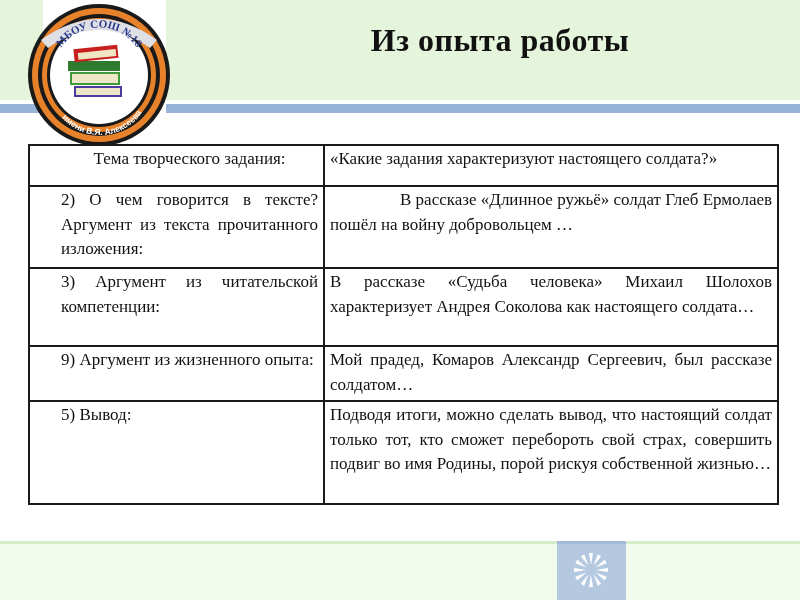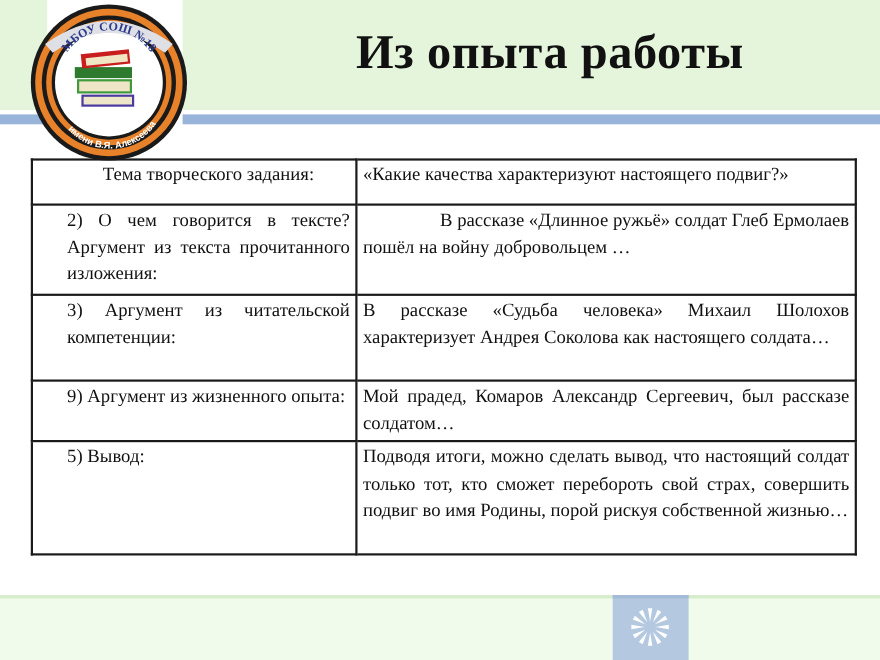--- a/index.html
+++ b/index.html
@@ -9,21 +9,21 @@
   .bg-top-right { position:absolute; left:166px; top:0; width:634px; height:100px; background:#e5f5dc; }
   .stripe-left { position:absolute; left:0; top:104px; width:45px; height:9px; background:#98b5d9; }
   .stripe-right { position:absolute; left:166px; top:104px; width:634px; height:9px; background:#98b5d9; }
   .bg-bottom { position:absolute; left:0; top:541px; width:800px; height:59px; background:#f1fbec; border-top:3px solid #d6eccb; }
   .emblem { position:absolute; left:557px; top:541px; width:69px; height:59px; background:#b4c9e0; border-top:3px solid #a3bbd8; }
   .emblem svg { position:absolute; left:14px; top:6px; }
 
   .logo { position:absolute; left:26px; top:2px; width:146px; height:146px; }
 
   .title { position:absolute; left:200px; top:22px; width:600px; text-align:center;
-           font-size:44px; font-weight:bold; letter-spacing:0.5px; }
+           font-size:32px; font-weight:bold; letter-spacing:0.5px; }
 
   table.main { position:absolute; left:28px; top:144px; width:751px; border-collapse:collapse;
                font-size:17px; line-height:24.5px; }
   table.main td { border:2px solid #1a1a1a; vertical-align:top; padding:1px 5px 3px 5px; text-align:justify; }
   table.main td.left { width:257px;padding-left:31px; }
   table.main td.center { text-align:center; }
   .indent { display:inline-block; width:70px; }
 </style>
 </head>
 <body>
@@ -86,21 +86,21 @@
     </g>
   </svg>
 </div>
 
 <div class="title">Из опыта работы</div>
 
 <table class="main">
   <tbody>
       <tr style="height:41px;">
     <td class="left center">Тема творческого задания:</td>
-    <td>«Какие качества характеризуют настоящего подвиг?»</td>
+    <td>«Какие задания характеризуют настоящего солдата?»</td>
   </tr>
   <tr style="height:82px;">
     <td class="left">2) О чем говорится в тексте? Аргумент из текста прочитанного изложения:</td>
     <td><span class="indent"></span><span>В рассказе «Длинное ружьё» солдат Глеб Ермолаев пошёл на войну добровольцем …</span></td>
   </tr>
   <tr style="height:78px;">
     <td class="left">3) Аргумент из читательской компетенции:</td>
     <td>В рассказе «Судьба человека» Михаил Шолохов характеризует Андрея Соколова как настоящего солдата…</td>
   </tr>
   <tr style="height:50px;">

